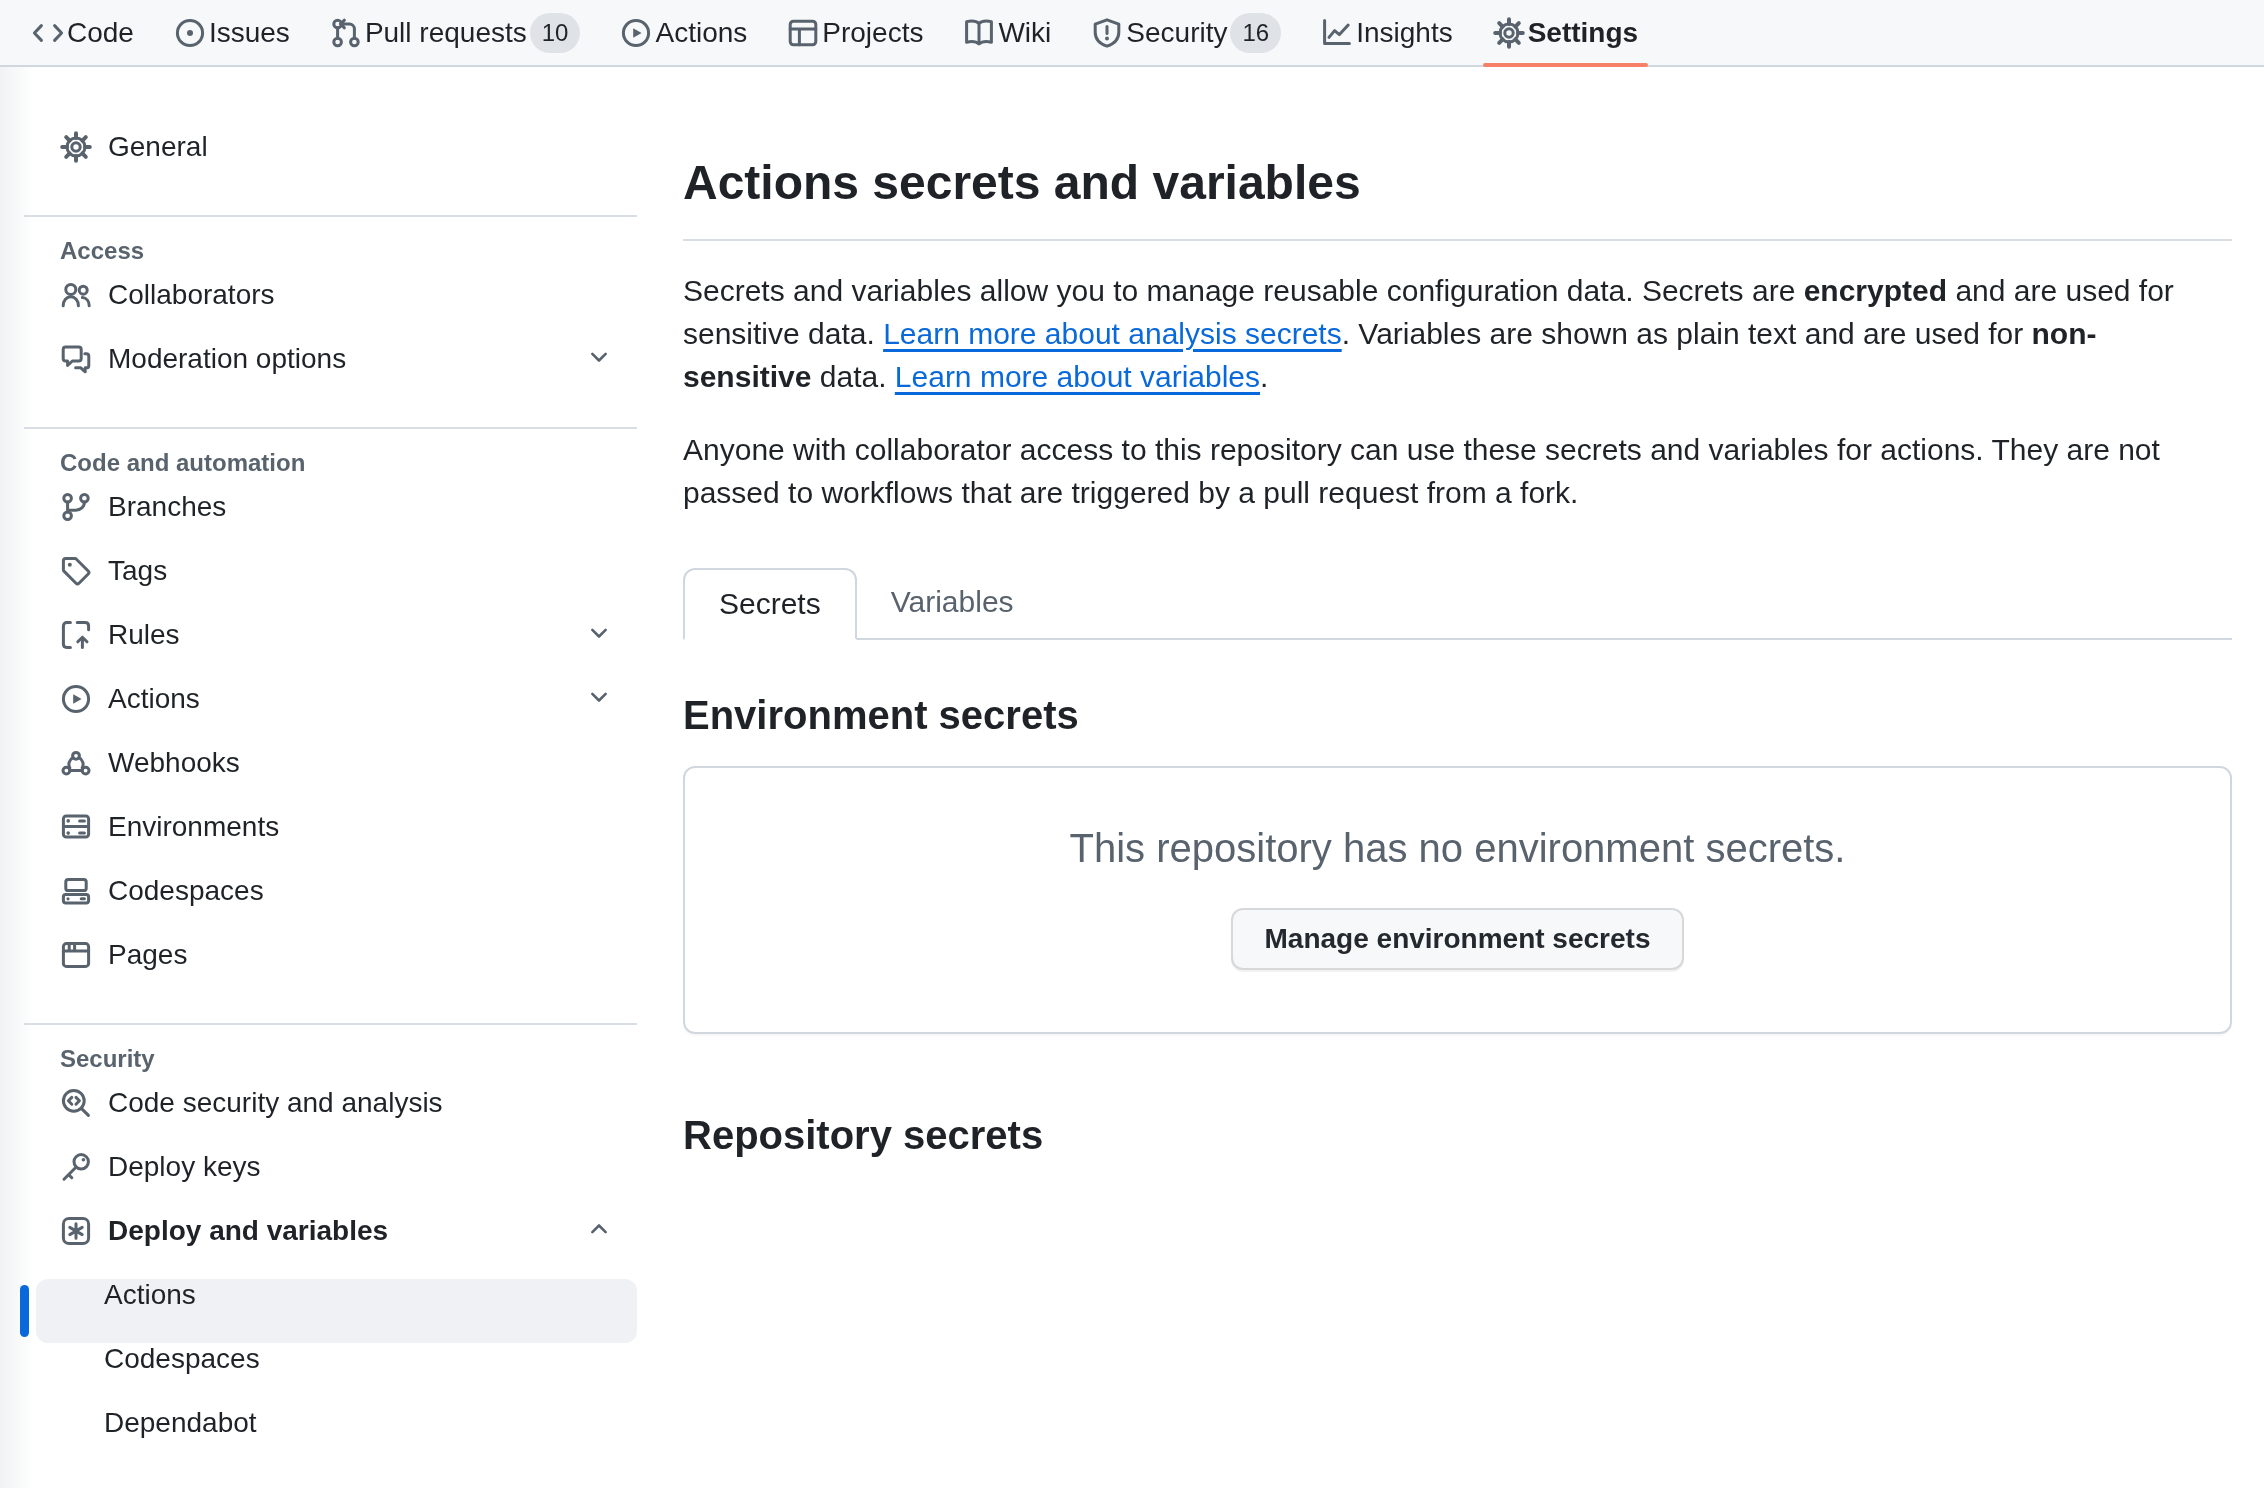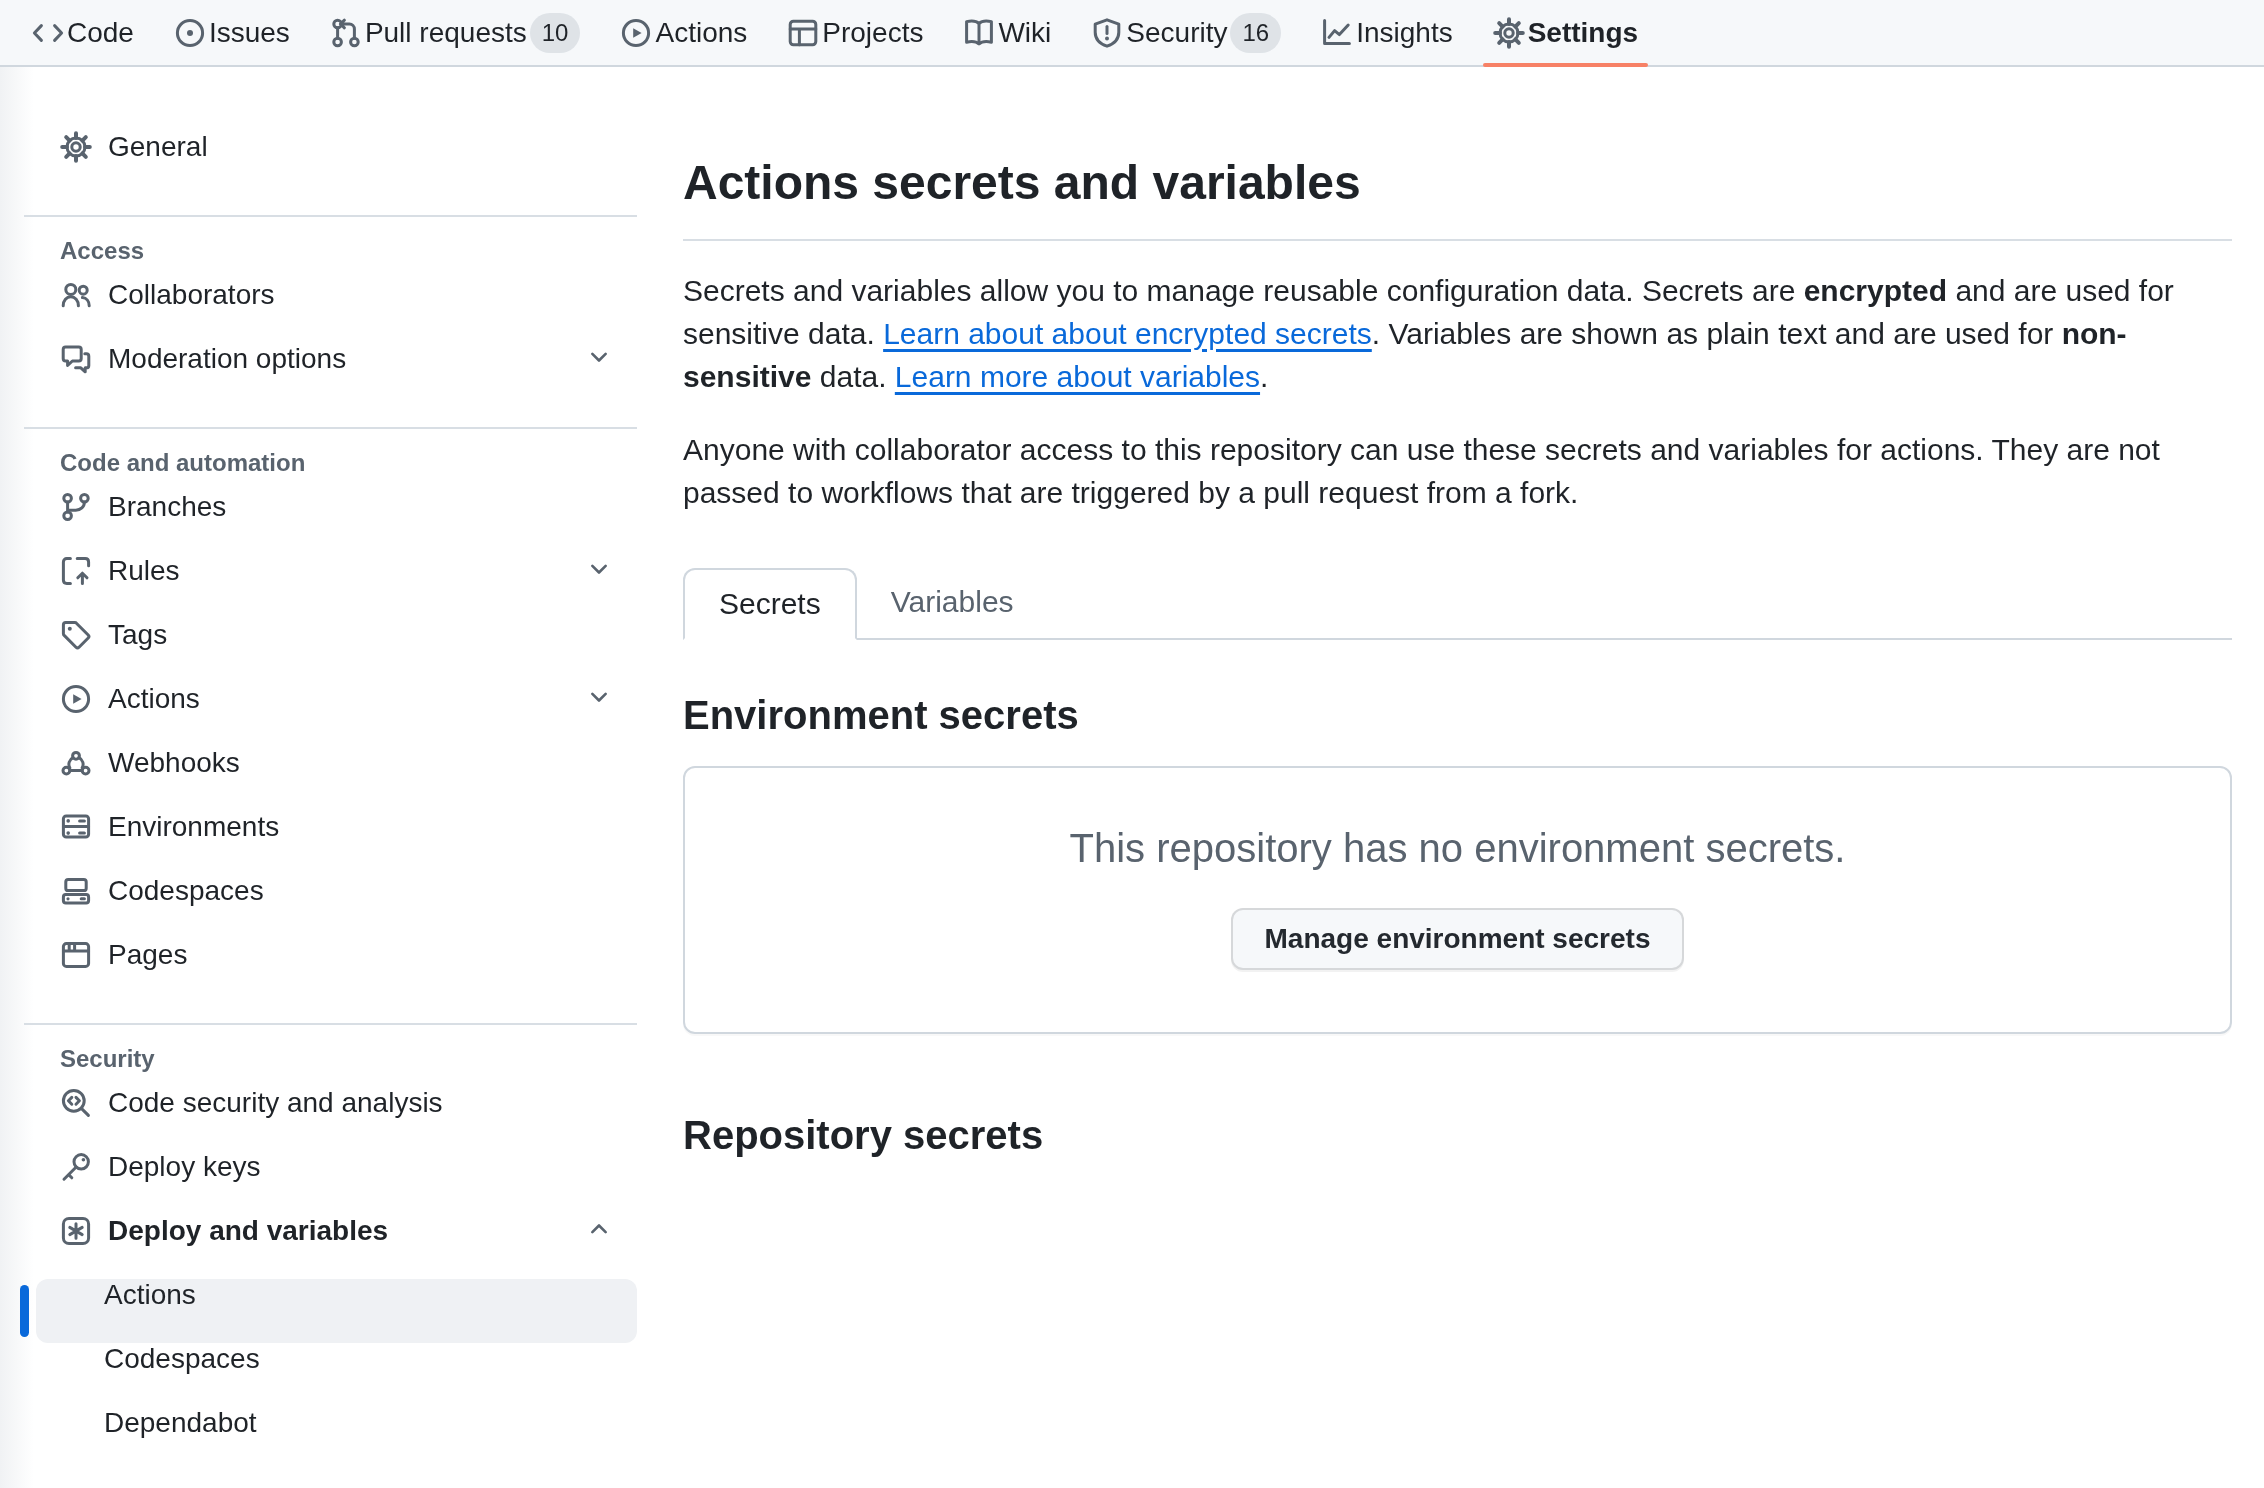--- a/index.html
+++ b/index.html
@@ -207,44 +207,44 @@
             <circle cx="3.8" cy="12.4" r="1.9"></circle>
             <circle cx="12.2" cy="3.6" r="1.9"></circle>
             <path d="M3.8 5.5v5M12.2 5.5c0 2.5-1.9 4.1-4.3 4.1H3.8"></path>
           </svg>
         </span>
         <span>Branches</span>
       </div>
       <div class="side-item">
         <span>
           <svg class="octicon " viewBox="0 0 16 16">
+            <path d="M1.7 7.4V2.9c0-.7.5-1.2 1.2-1.2h4.5c.3 0 .6.1.8.4l5.9 5.9c.4.4.4 1.1 0 1.5l-4.6 4.6c-.4.4-1.1.4-1.5 0L2.1 8.2c-.3-.2-.4-.5-.4-.8Z"></path>
+            <circle cx="4.9" cy="4.9" r="1" fill="currentColor" stroke="none"></circle>
+          </svg>
+        </span>
+        <span>Tags</span>
+      </div>
+      <div class="side-item">
+        <span>
+          <svg class="octicon " viewBox="0 0 16 16">
             <path d="M5.2 1.8H3.4c-1 0-1.7.7-1.7 1.7v9c0 1 .7 1.7 1.7 1.7h1.8"></path>
             <path d="M8.6 1.8h4c1 0 1.7.7 1.7 1.7v1.9"></path>
             <path d="M11.2 14.2V9.1M8.9 11.4l2.3-2.3 2.3 2.3"></path>
           </svg>
         </span>
         <span>Rules</span>
         <span class="chev">
           <svg class="octicon chev-svg" viewBox="0 0 16 16">
             <path d="m4.2 6.2 3.8 3.8 3.8-3.8"></path>
           </svg>
         </span>
       </div>
       <div class="side-item">
         <span>
           <svg class="octicon " viewBox="0 0 16 16">
-            <path d="M1.7 7.4V2.9c0-.7.5-1.2 1.2-1.2h4.5c.3 0 .6.1.8.4l5.9 5.9c.4.4.4 1.1 0 1.5l-4.6 4.6c-.4.4-1.1.4-1.5 0L2.1 8.2c-.3-.2-.4-.5-.4-.8Z"></path>
-            <circle cx="4.9" cy="4.9" r="1" fill="currentColor" stroke="none"></circle>
-          </svg>
-        </span>
-        <span>Tags</span>
-      </div>
-      <div class="side-item">
-        <span>
-          <svg class="octicon " viewBox="0 0 16 16">
             <circle cx="8" cy="8" r="6.3"></circle>
             <path d="M6.6 5.6 10.8 8 6.6 10.4Z" fill="currentColor" stroke="none"></path>
           </svg>
         </span>
         <span>Actions</span>
         <span class="chev">
           <svg class="octicon chev-svg" viewBox="0 0 16 16">
             <path d="m4.2 6.2 3.8 3.8 3.8-3.8"></path>
           </svg>
         </span>
@@ -334,21 +334,21 @@
       </div>
       <div class="side-item sub">
         <span>Dependabot</span>
       </div>
     </nav>
 
   <main class="main">
     <h1 class="page-title">Actions secrets and variables</h1>
     <hr class="rule">
 
-    <p class="para"><span>Secrets and variables allow you to manage reusable configuration data. Secrets are </span><b>encrypted</b><span> and are used for sensitive data. </span><a>Learn about about encrypted secrets</a><span>. Variables are shown as plain text and are used for </span><b>non-sensitive</b><span> data. </span><a>Learn more about variables</a><span>.</span></p>
+    <p class="para"><span>Secrets and variables allow you to manage reusable configuration data. Secrets are </span><b>encrypted</b><span> and are used for sensitive data. </span><a>Learn more about analysis secrets</a><span>. Variables are shown as plain text and are used for </span><b>non-sensitive</b><span> data. </span><a>Learn more about variables</a><span>.</span></p>
     <p class="para second">Anyone with collaborator access to this repository can use these secrets and variables for actions. They are not passed to workflows that are triggered by a pull request from a fork.</p>
 
     <div class="tabs">
         <div class="tab active">Secrets</div>
         <div class="tab">Variables</div>
       </div>
 
     <h2 class="sec-h">Environment secrets</h2>
     <div class="empty-box">
       <p class="empty-text">This repository has no environment secrets.</p>

